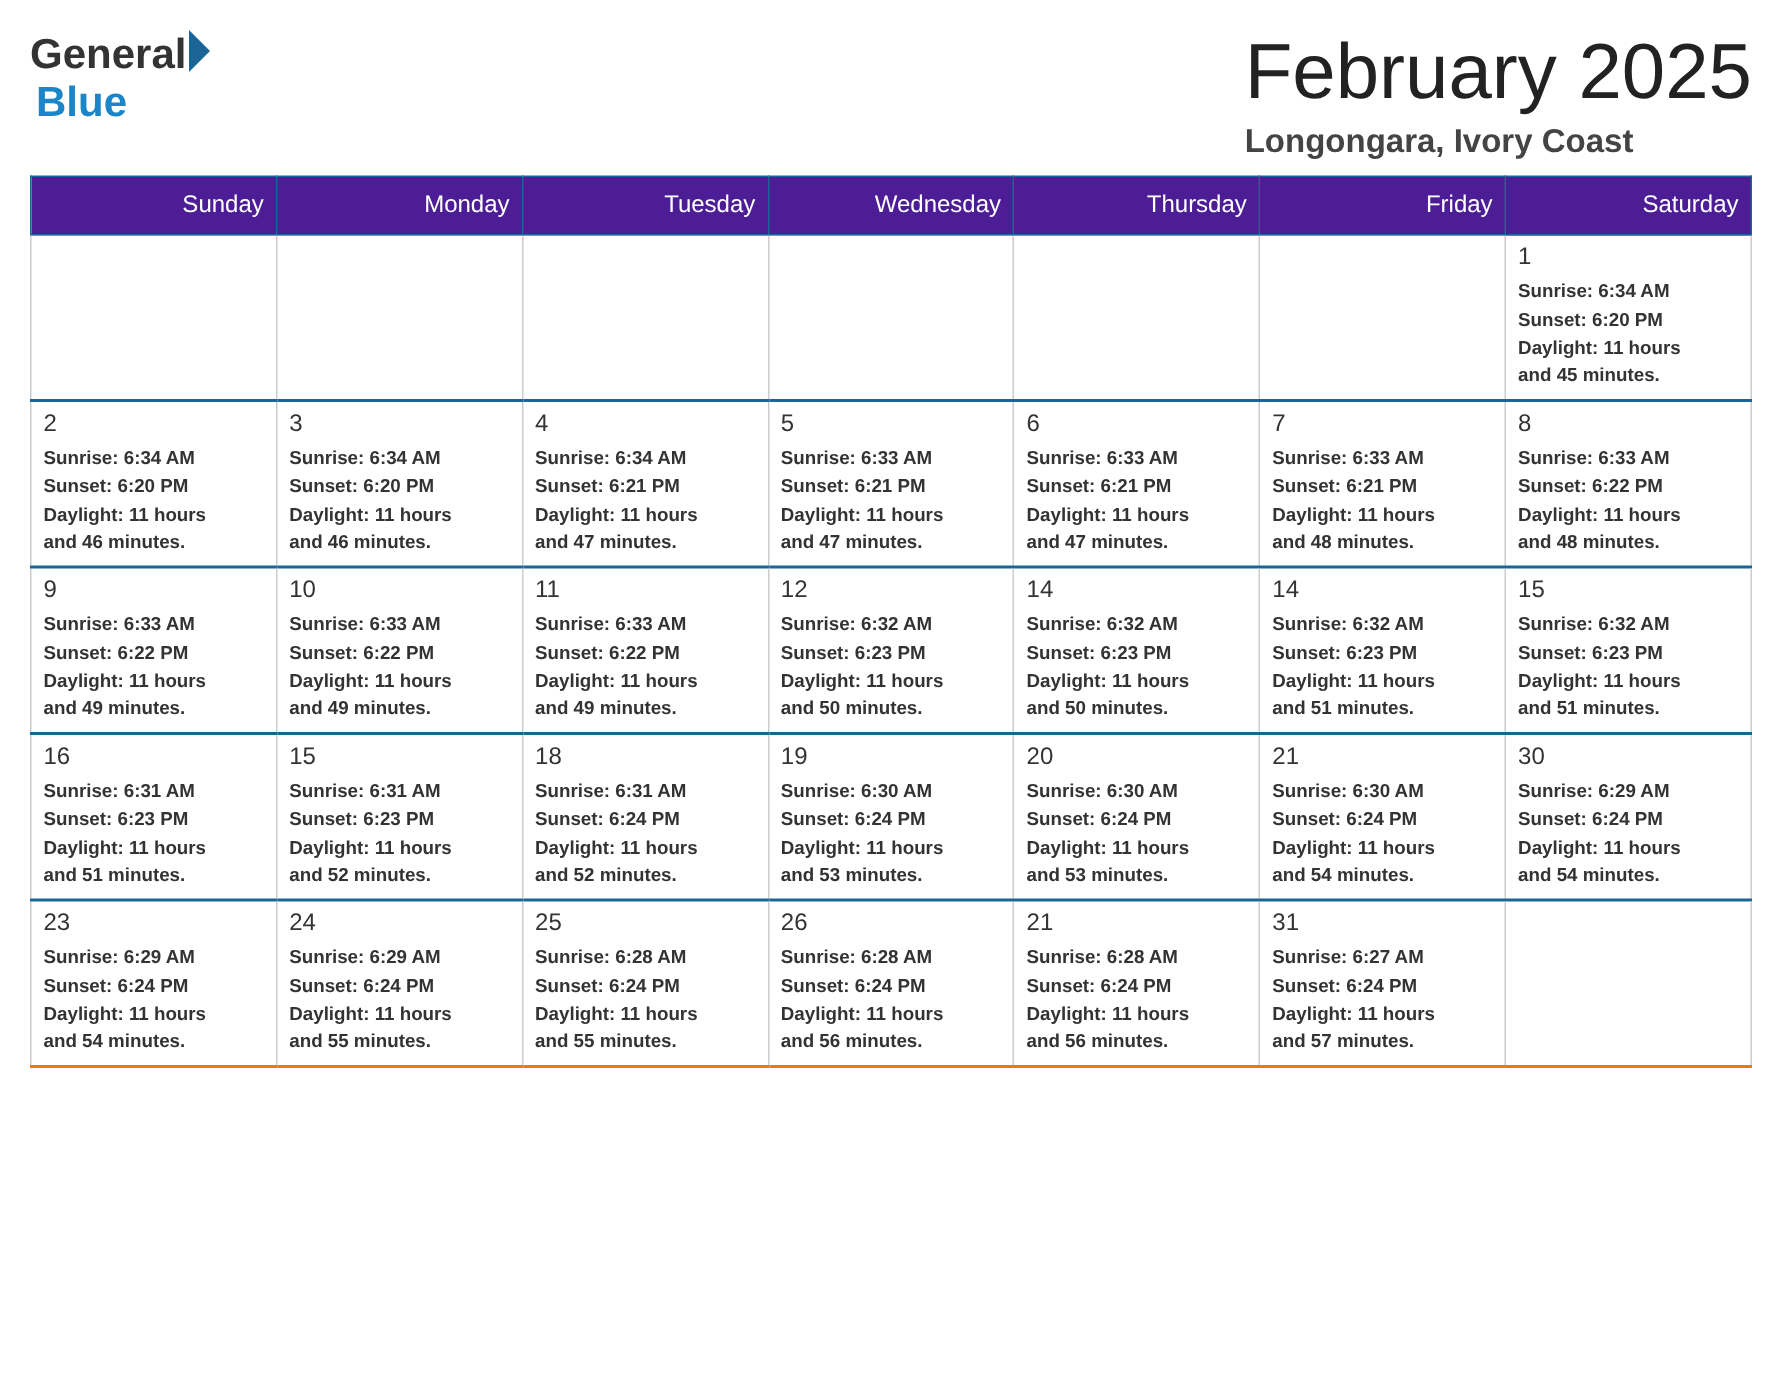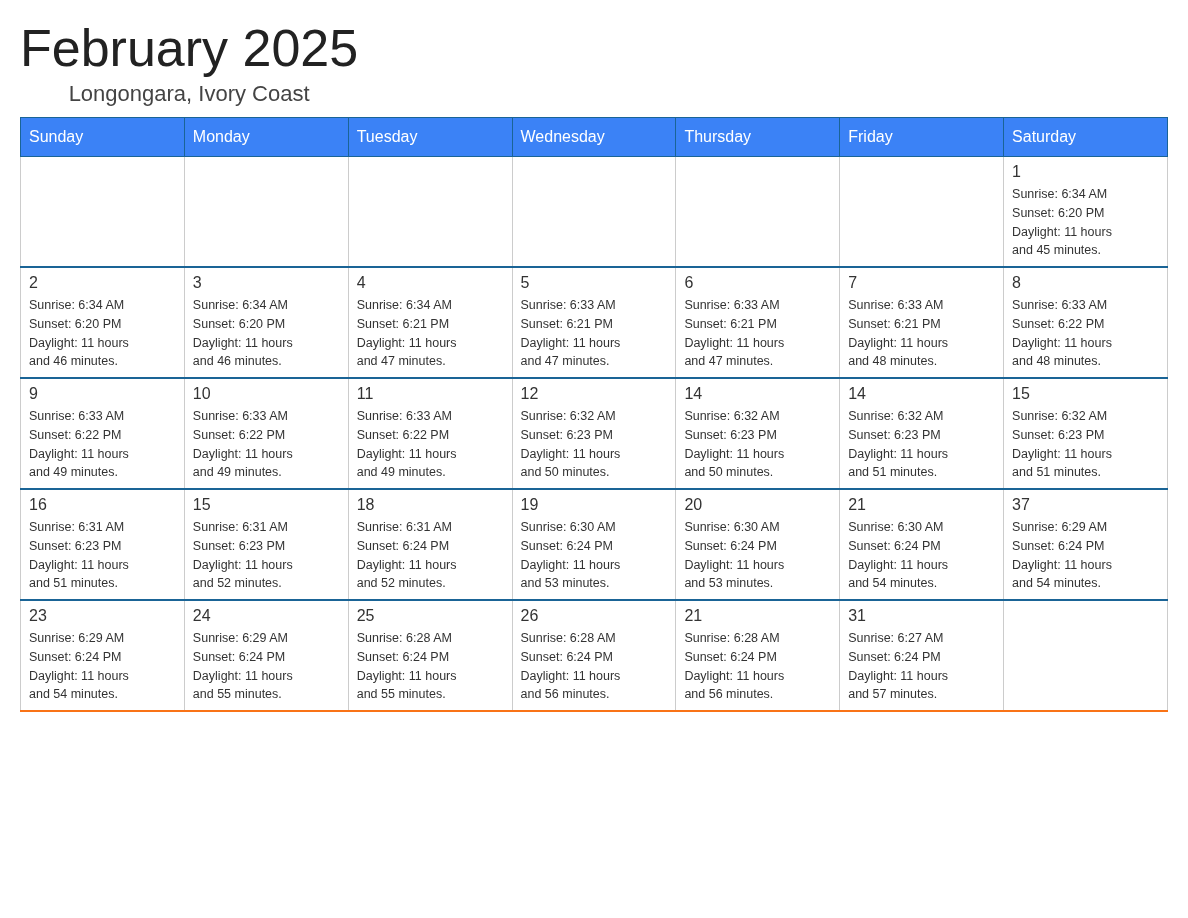--- a/index.html
+++ b/index.html
@@ -40,45 +40,46 @@
       margin-left: 2px;
       margin-top: -4px;
     }
     .logo-blue {
       font-size: 28px;
       font-weight: bold;
       color: #1a85c7;
       margin-left: 2px;
     }
     .title-area {
-      text-align: center;
+      text-align: left;
     }
     .month-title {
       font-size: 52px;
       font-weight: normal;
       color: #222;
       line-height: 1.1;
     }
     .location {
       font-size: 22px;
       color: #444;
       margin-top: 4px;
+      font-weight: bold;
     }
     .calendar {
       width: 100%;
       border-collapse: collapse;
       margin-top: 10px;
     }
     .calendar th {
-      background: #3b82f6;
+      background: #4c1d95;
       color: #fff;
       padding: 10px 8px;
       font-size: 16px;
       font-weight: normal;
-      text-align: left;
+      text-align: right;
       border: 1px solid #1a6496;
     }
     .calendar td {
       border: 1px solid #ccc;
       vertical-align: top;
       padding: 6px 8px;
       width: 14.28%;
       min-height: 110px;
       font-size: 13px;
       color: #333;
@@ -87,35 +88,43 @@
       font-size: 16px;
       font-weight: normal;
       color: #333;
       display: block;
       margin-bottom: 4px;
     }
     .day-info {
       font-size: 12.5px;
       color: #333;
       line-height: 1.5;
+      font-weight: bold;
     }
     .empty {
       background: #fff;
     }
     .calendar tbody tr:last-child td {
       border-bottom: 2px solid #f97316;
     }
     .row-border-top td {
       border-top: 2px solid #1a6496;
     }
   </style>
 </head>
 <body>
 
 <div class="header">
+  <div class="logo">
+    <div class="logo-text">
+      <span class="logo-general">General</span>
+      <div class="logo-flag"></div>
+    </div>
+    <span class="logo-blue" style="margin-left:4px;">Blue</span>
+  </div>
   <div class="title-area">
     <div class="month-title">February 2025</div>
     <div class="location">Longongara, Ivory Coast</div>
   </div>
 </div>
 
 <table class="calendar">
   <thead>
     <tr>
       <th>Sunday</th>
@@ -219,21 +228,21 @@
         </td>
         <td>
           <span class="day-num">20</span>
           <div class="day-info">Sunrise: 6:30 AM<br>Sunset: 6:24 PM<br>Daylight: 11 hours<br>and 53 minutes.</div>
         </td>
         <td>
           <span class="day-num">21</span>
           <div class="day-info">Sunrise: 6:30 AM<br>Sunset: 6:24 PM<br>Daylight: 11 hours<br>and 54 minutes.</div>
         </td>
         <td>
-          <span class="day-num">37</span>
+          <span class="day-num">30</span>
           <div class="day-info">Sunrise: 6:29 AM<br>Sunset: 6:24 PM<br>Daylight: 11 hours<br>and 54 minutes.</div>
         </td>
       </tr>
       <tr class="row-border-top">
         <td>
           <span class="day-num">23</span>
           <div class="day-info">Sunrise: 6:29 AM<br>Sunset: 6:24 PM<br>Daylight: 11 hours<br>and 54 minutes.</div>
         </td>
         <td>
           <span class="day-num">24</span>

